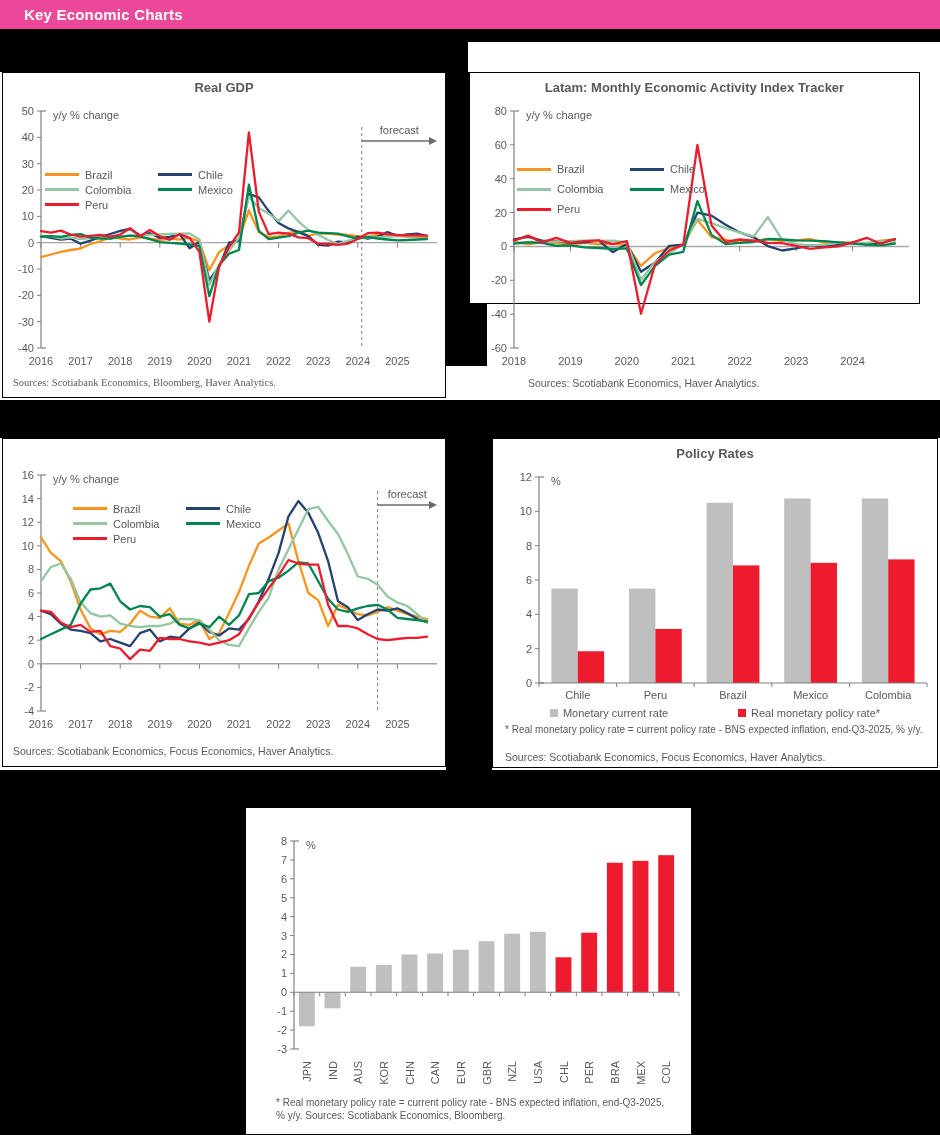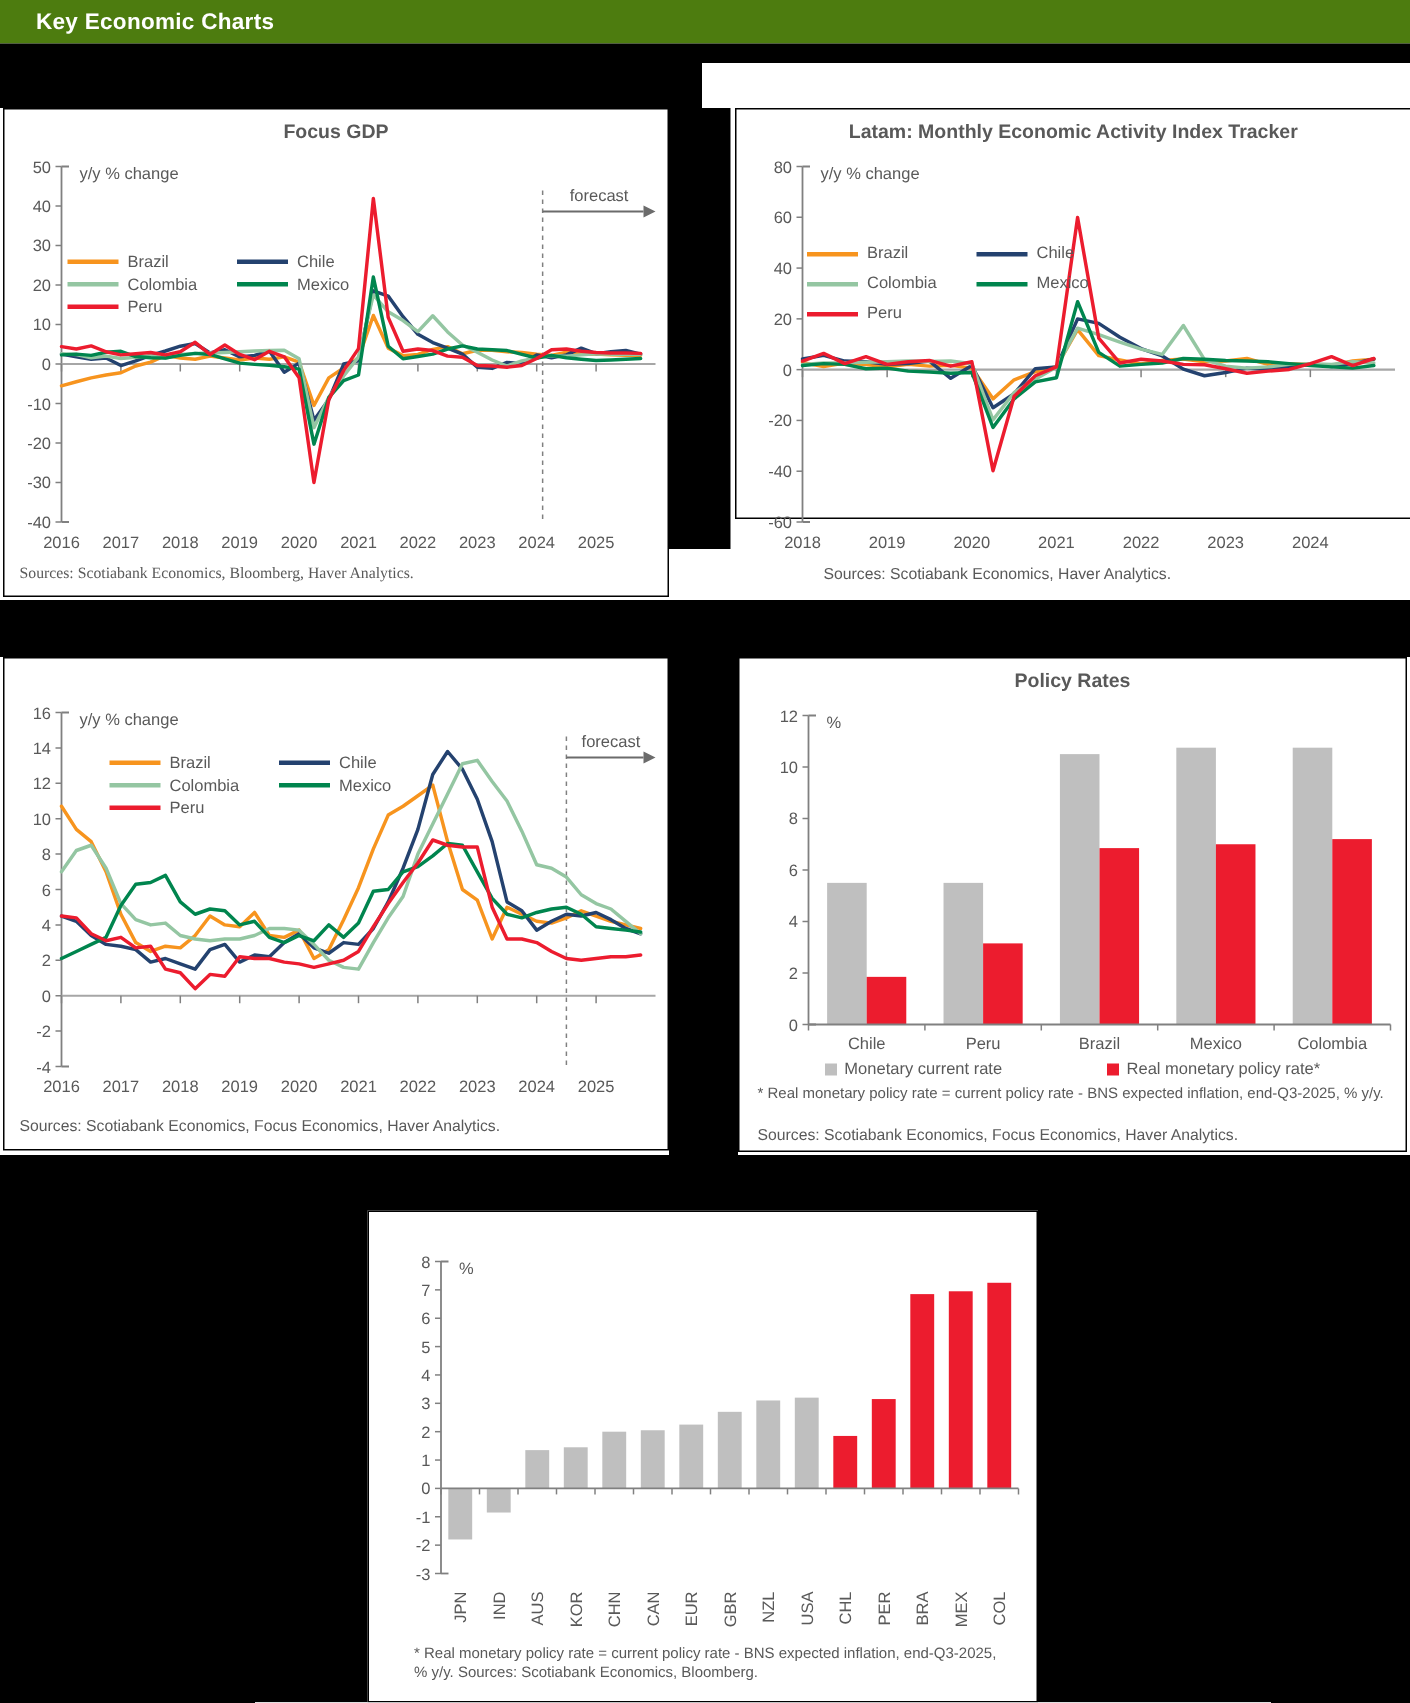--- a/index.html
+++ b/index.html
@@ -21,33 +21,33 @@
   .legend-bar{position:absolute;left:0;right:0;display:flex;justify-content:center;gap:70px;z-index:3;}
   .lg-sq{width:8px;height:8px;margin-right:5px;flex:0 0 auto;}
   .src{position:absolute;font-size:10.5px;color:#595959;white-space:nowrap;}
   .fn{position:absolute;font-size:10px;color:#595959;line-height:13px;}
 </style>
 </head>
 <body>
 
 <div id="page">
 
-  <div class="hdr" id="hdrbar" style="background: #4d7c0f;">
+  <div class="hdr" id="hdrbar" style="background: #ec4899;">
     <span class="hdr-title">Key Economic Charts</span>
   </div>
 
   <div class="blk" style="left:0;top:29px;width:940px;height:13px;"></div>
   <div class="blk" style="left:0;top:42px;width:468px;height:30px;"></div>
   <div class="blk" style="left:446px;top:72px;width:41px;height:294px;"></div>
   <div class="blk" style="left:0;top:400px;width:940px;height:38px;"></div>
   <div class="blk" style="left:446px;top:438px;width:46px;height:332px;"></div>
   <div class="blk" style="left:0;top:770px;width:940px;height:365px;"></div>
 
   <div class="chart-box" style="left:2px;top:72px;width:444px;height:326px;">
-    <div class="chart-title">Focus GDP</div>
+    <div class="chart-title">Real GDP</div>
     <svg class="plot" width="442" height="324">
         <line x1="38" y1="38" x2="38" y2="275" stroke="#808080" stroke-width="1.2"></line>
         <line x1="38" y1="38" x2="43" y2="38" stroke="#808080" stroke-width="1.2"></line>
         <line x1="38" y1="275" x2="43" y2="275" stroke="#808080" stroke-width="1.2"></line>
         <line x1="34" y1="275" x2="38" y2="275" stroke="#808080" stroke-width="1"></line>
         <text x="31" y="279" text-anchor="end" font-size="11" fill="#595959">-40</text>
         <line x1="34" y1="248.66666666666666" x2="38" y2="248.66666666666666" stroke="#808080" stroke-width="1"></line>
         <text x="31" y="252.66666666666666" text-anchor="end" font-size="11" fill="#595959">-30</text>
         <line x1="34" y1="222.33333333333334" x2="38" y2="222.33333333333334" stroke="#808080" stroke-width="1"></line>
         <text x="31" y="226.33333333333334" text-anchor="end" font-size="11" fill="#595959">-20</text>
@@ -119,21 +119,21 @@
           </div>
           <div class="lg-item">
             <span class="lg-line" style="background: rgb(0, 133, 78);"></span>
             <span class="lg-lab">Mexico</span>
           </div>
         </div>
       </div>
     <div class="src" style="left:10px;top:304px;font-family:Liberation Serif, serif;">Sources: Scotiabank Economics, Bloomberg, Haver Analytics.</div>
   </div>
 
-  <div class="chart-box" style="left:490px;top:72px;width:451px;height:274px;">
+  <div class="chart-box" style="left:469px;top:72px;width:451px;height:232px;">
     <div class="chart-title">Latam: Monthly Economic Activity Index Tracker</div>
     <svg class="plot" width="449" height="324">
         <line x1="44" y1="38" x2="44" y2="275" stroke="#808080" stroke-width="1.2"></line>
         <line x1="44" y1="38" x2="49" y2="38" stroke="#808080" stroke-width="1.2"></line>
         <line x1="44" y1="275" x2="49" y2="275" stroke="#808080" stroke-width="1.2"></line>
         <line x1="40" y1="275" x2="44" y2="275" stroke="#808080" stroke-width="1"></line>
         <text x="37" y="279" text-anchor="end" font-size="11" fill="#595959">-60</text>
         <line x1="40" y1="241.14285714285714" x2="44" y2="241.14285714285714" stroke="#808080" stroke-width="1"></line>
         <text x="37" y="245.14285714285714" text-anchor="end" font-size="11" fill="#595959">-40</text>
         <line x1="40" y1="207.28571428571428" x2="44" y2="207.28571428571428" stroke="#808080" stroke-width="1"></line>

